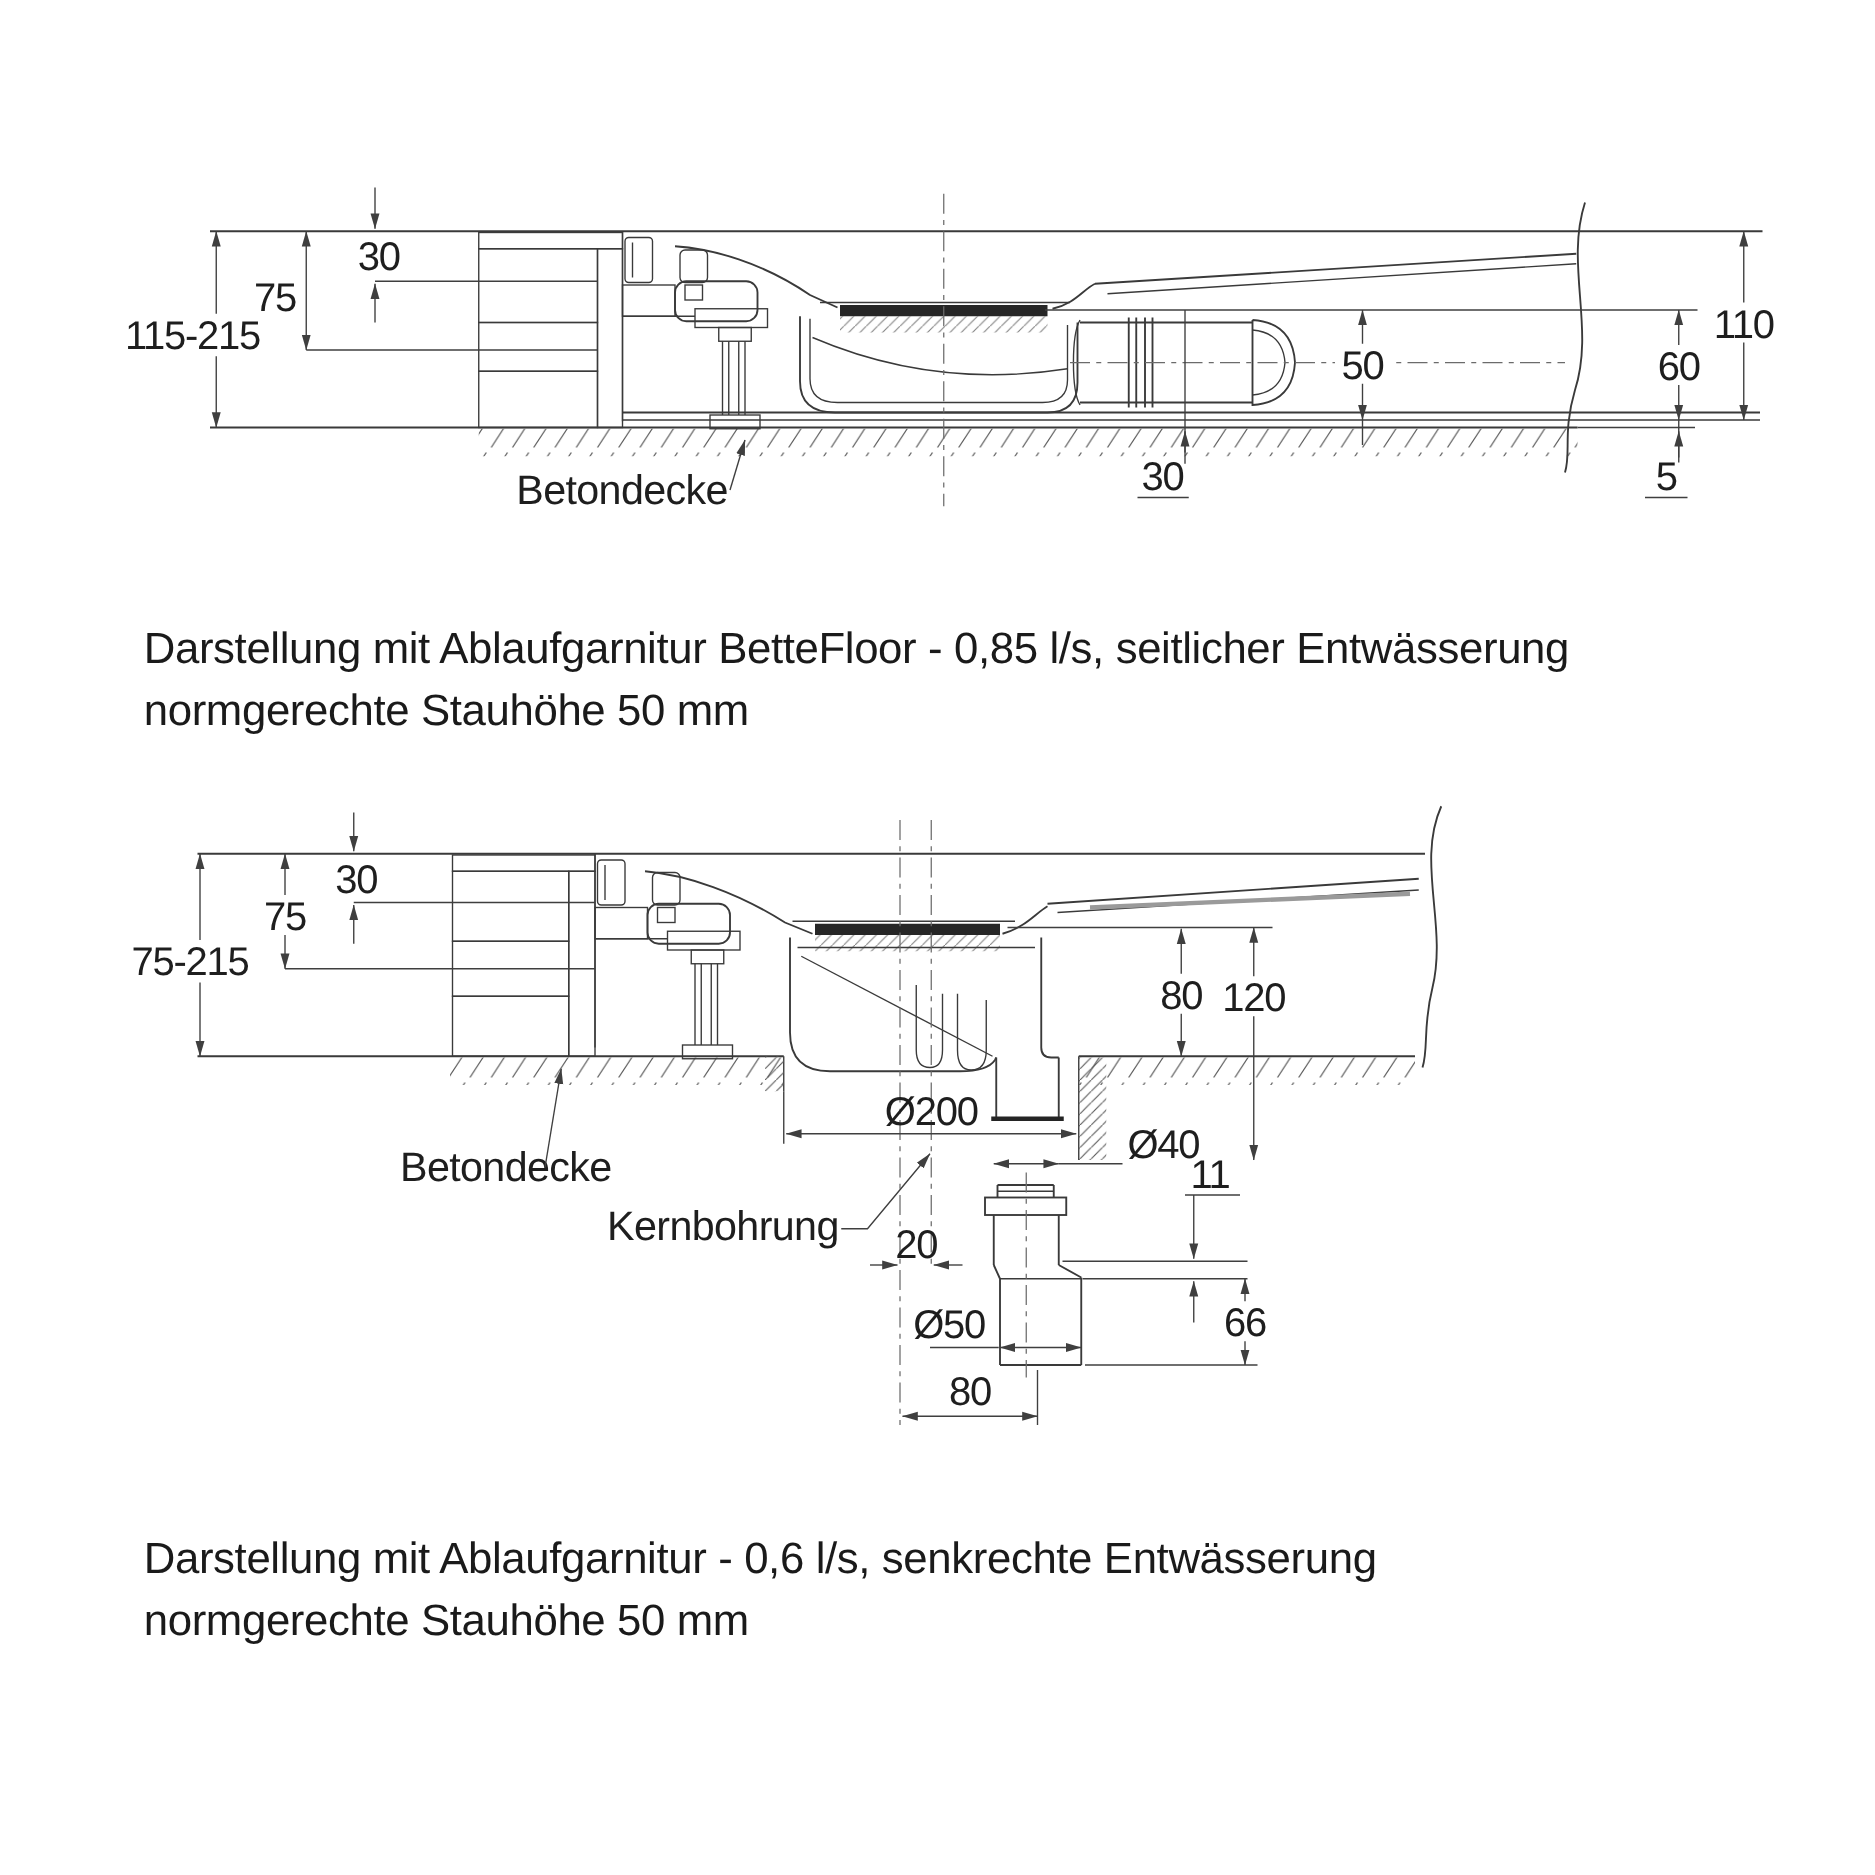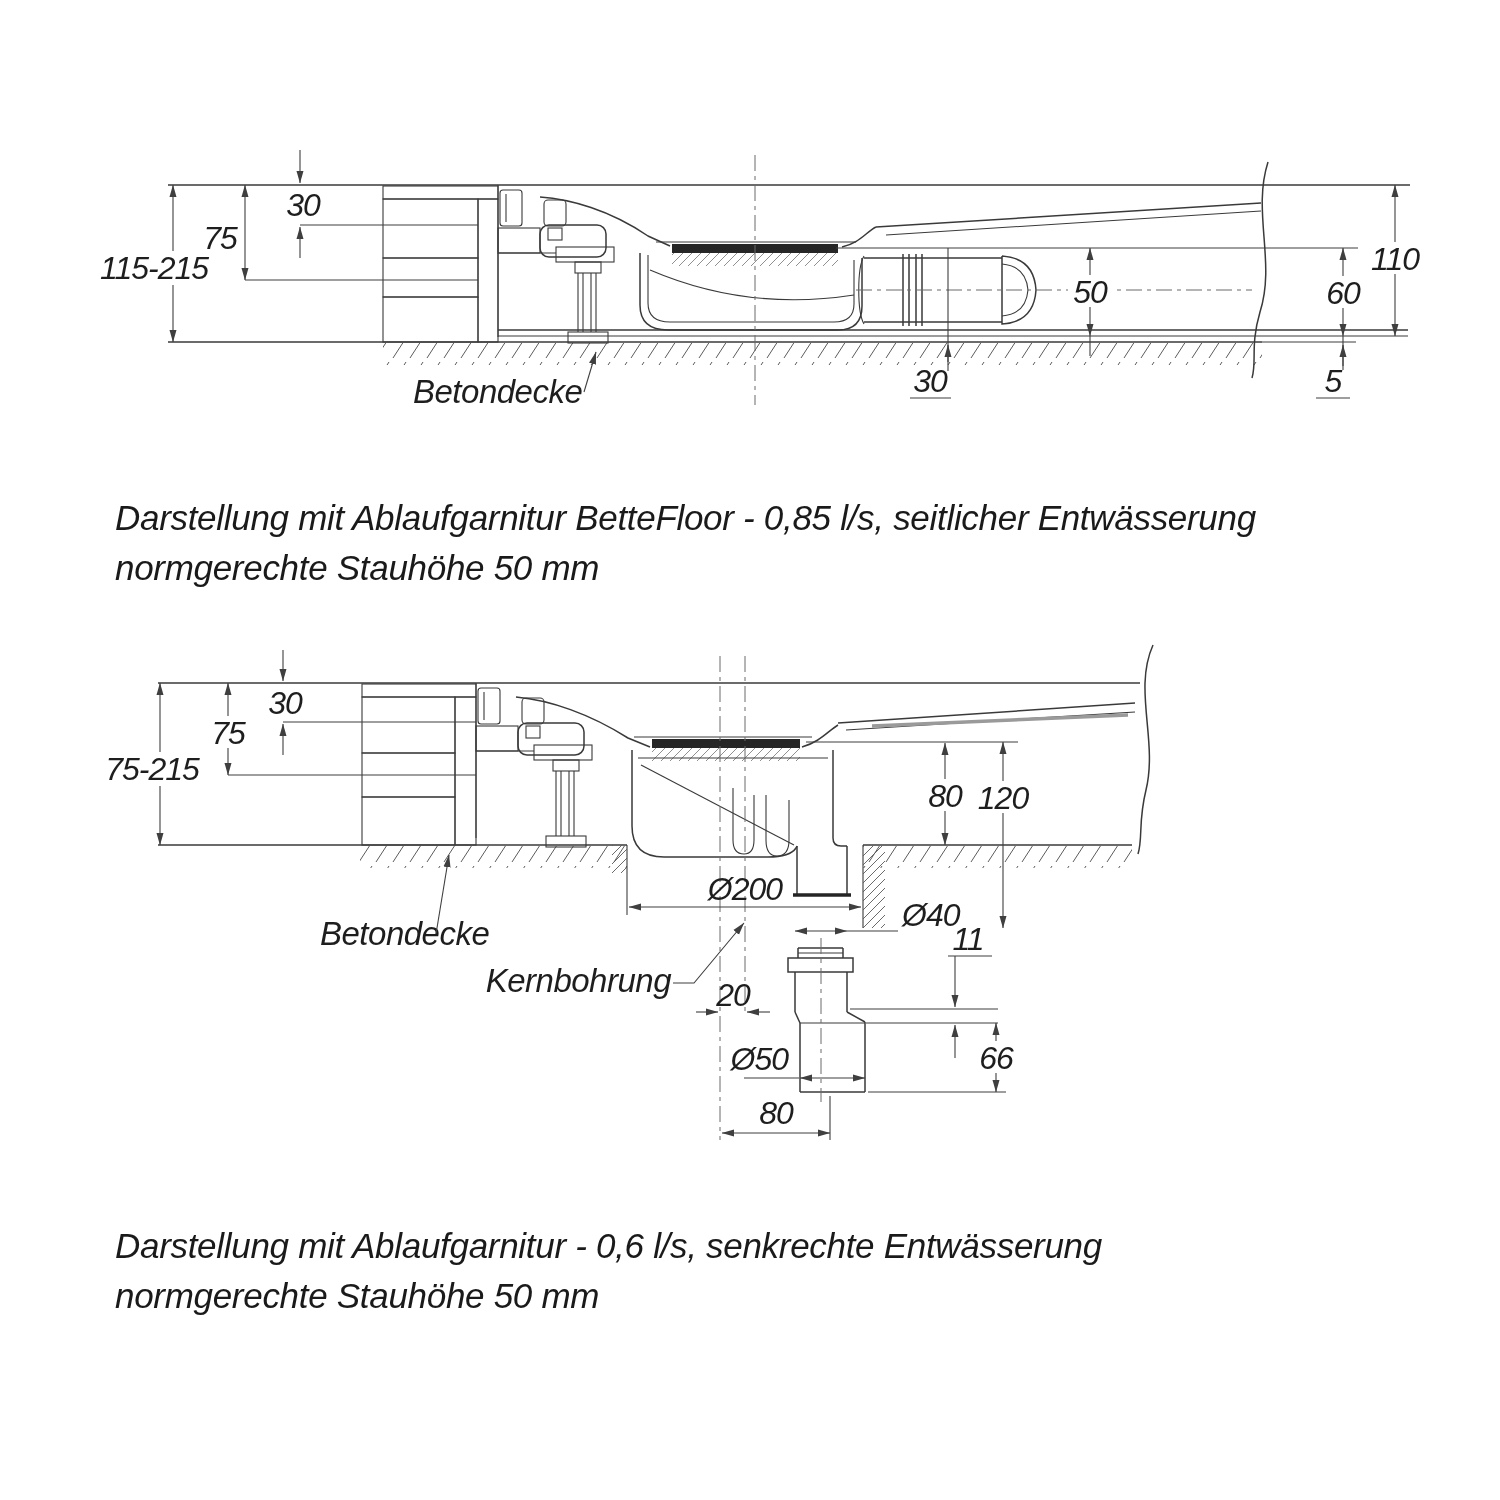--- a/index.html
+++ b/index.html
@@ -1,19 +1,18 @@
 <!DOCTYPE html>
 <html><head>
 <meta charset="utf-8">
 <style>
   html,body{margin:0;padding:0;background:#ffffff;}
   .canvas{
     width:1500px;height:1336px;position:relative;background:#ffffff;
     font-family:"Liberation Sans", sans-serif;
-    font-style:italic;
   }
   svg{display:block;}
   svg text{
     font-family:"Liberation Sans", sans-serif;
     fill:#1e1e1e;
   }
   .dim-text{font-size:32px;letter-spacing:-1px;}
   .label-text{font-size:33px;letter-spacing:-0.5px;}
   .caption-text{font-size:35px;letter-spacing:-0.3px;fill:#1a1a1a;}
   .ln   {stroke:#3a3a3a;stroke-width:1.5;fill:none;}

